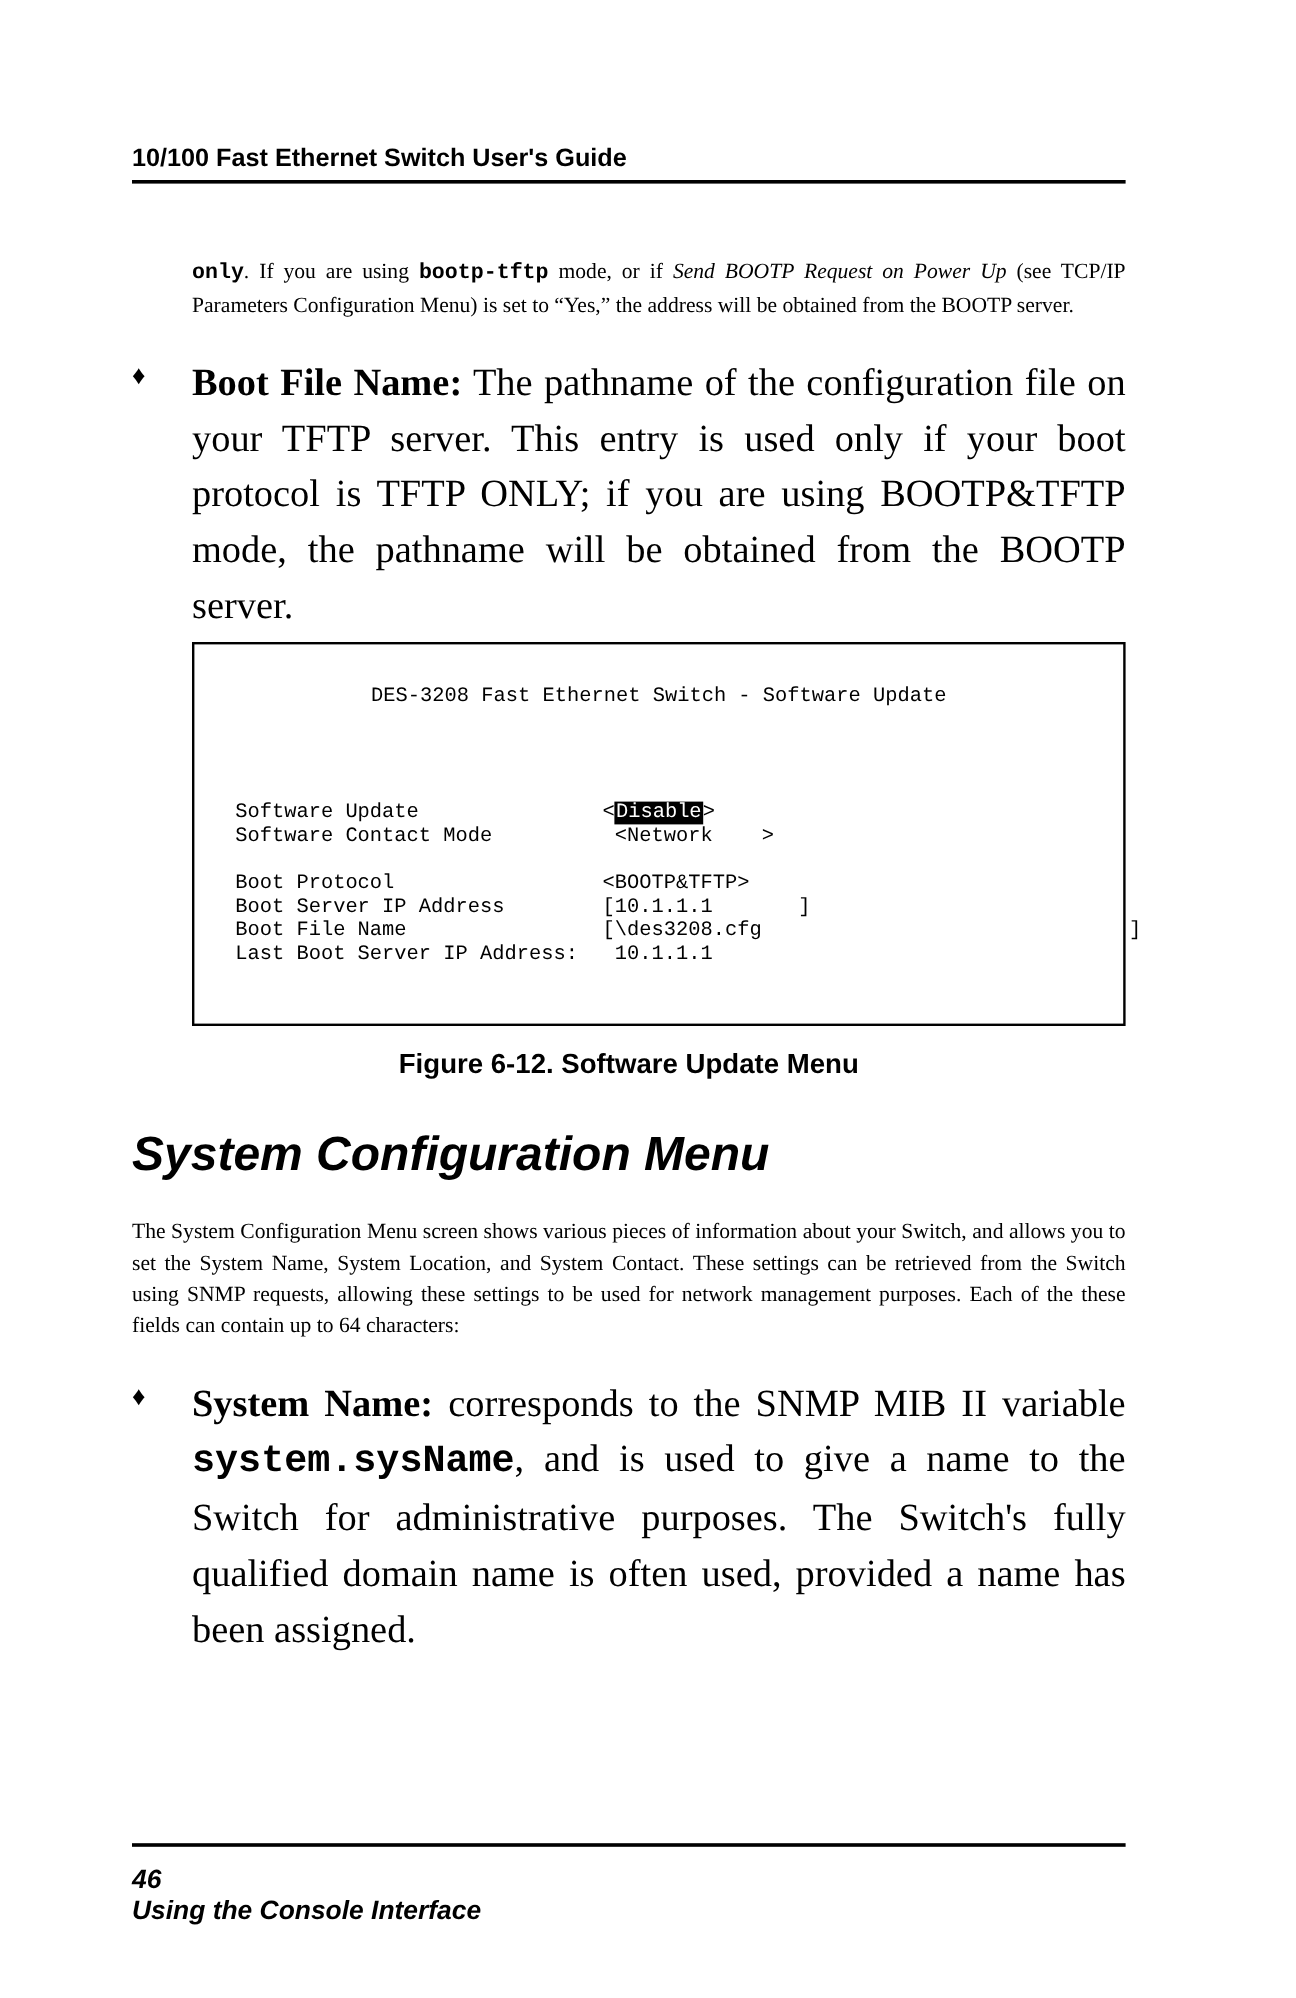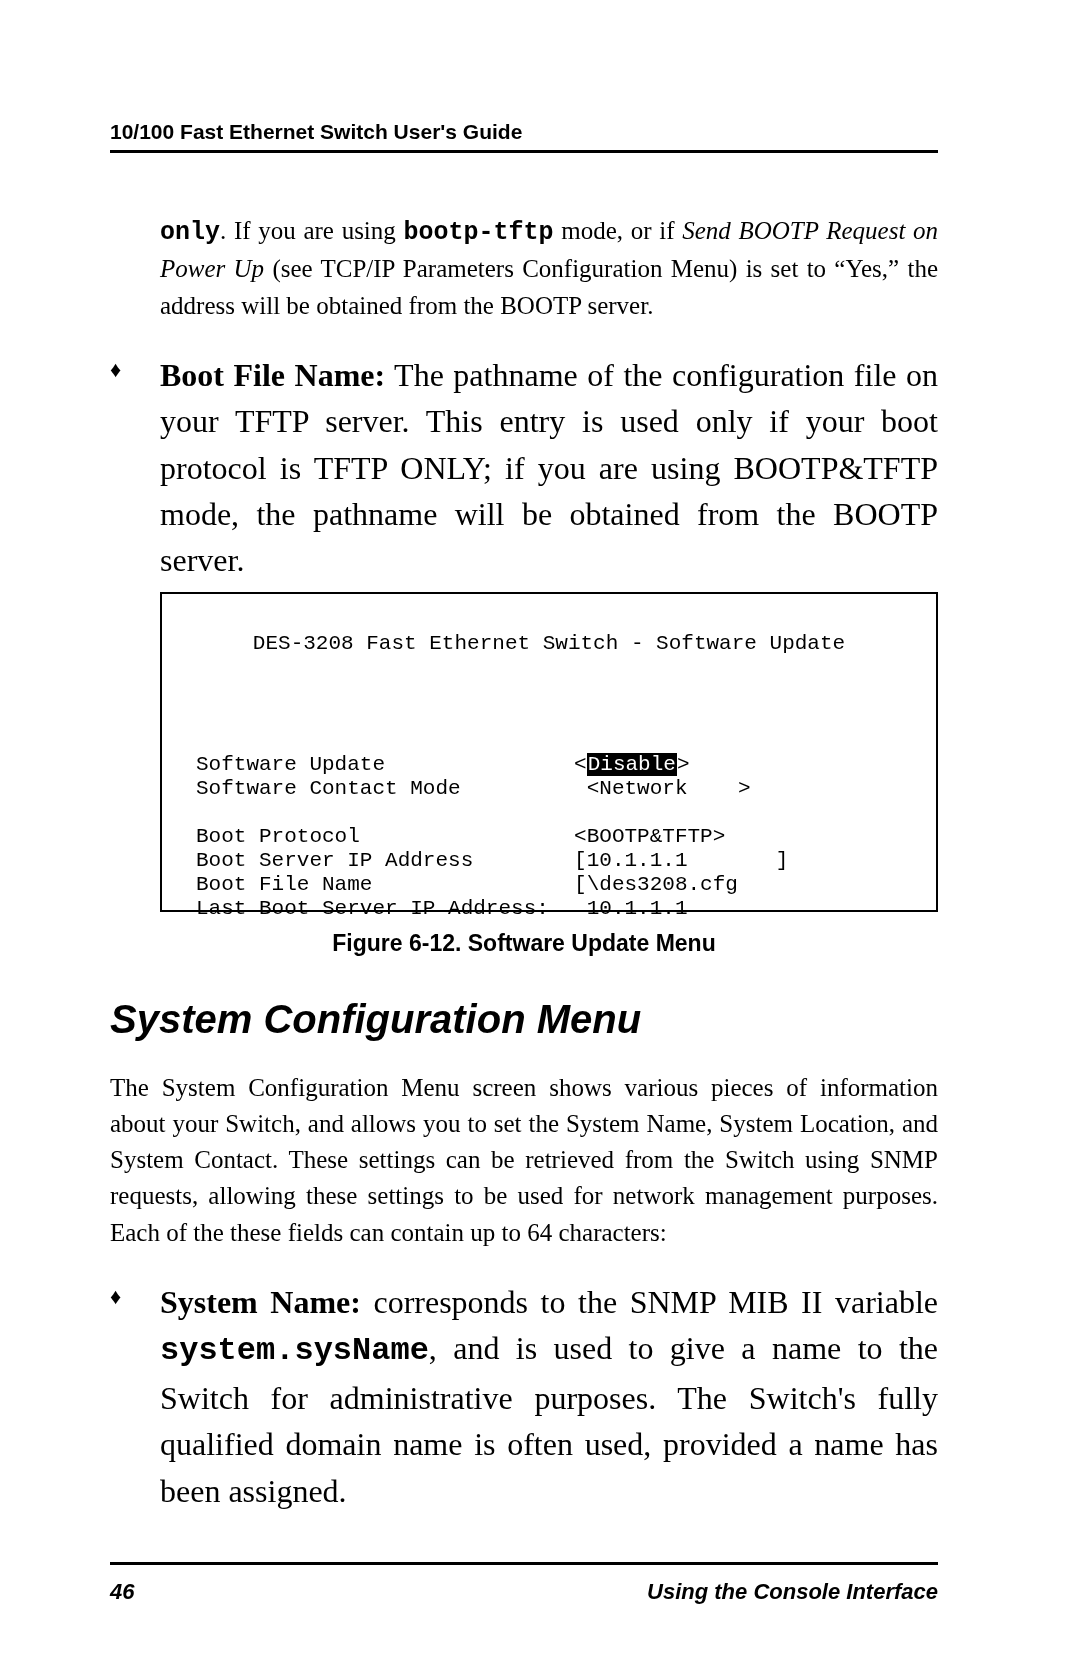--- a/index.html
+++ b/index.html
@@ -17,21 +17,21 @@
     font-weight:bold;
     font-size:21px;
     padding-bottom:6px;
     border-bottom:3px solid #000;
   }
   .content{
     flex:1;
     padding-top:60px;
   }
   .para{
-    font-size:25px;
+    font-size:18px;
     line-height:1.45;
     text-align:justify;
     margin:0 0 28px 0;
     padding-left:50px;
   }
   .para.nobullet{padding-left:50px;}
   .para.full{padding-left:0;}
   .bullet-row{display:flex;}
   .bullet-mark{
     width:50px;flex:none;
@@ -42,21 +42,21 @@
     font-size:32px;line-height:1.45;text-align:justify;
   }
   .mono{font-family:"Courier New",Courier,monospace;font-weight:bold;}
   .bold{font-weight:bold;}
   .ital{font-style:italic;}
   .figure-box{
     border:2px solid #000;
     margin:8px 0 12px 50px;
     padding:14px 34px 18px 34px;
     font-family:"Courier New",Courier,monospace;
-    font-size:21px;line-height:1.15;
+    font-size:17px;line-height:1.15;
     white-space:pre;
     height:320px;
     box-sizing:border-box;
     position:relative;
   }
   .fig-title{text-align:center;}
   .fig-line{}
   .fig-highlight{background:#000;color:#fff;padding:0 1px;}
   .fig-buttons{
     position:absolute;right:50px;bottom:14px;
@@ -71,21 +71,21 @@
   h2.section{
     font-family:Arial,Helvetica,sans-serif;
     font-weight:bold;font-style:italic;
     font-size:40px;
     margin:30px 0 28px 0;
   }
   .footer-rule{border-top:3px solid #000;margin-top:30px;padding-top:14px;}
   .footer{
     display:flex;justify-content:space-between;
     font-family:Arial,Helvetica,sans-serif;
-    font-weight:bold;font-style:italic;font-size:22px;
+    font-weight:bold;font-style:italic;font-size:22px;flex-direction:column;
   }
 </style>
 </head>
 <body>
 
 <div class="page">
 
   <div class="running-head">10/100 Fast Ethernet Switch User's Guide</div>
 
   <div class="content">

